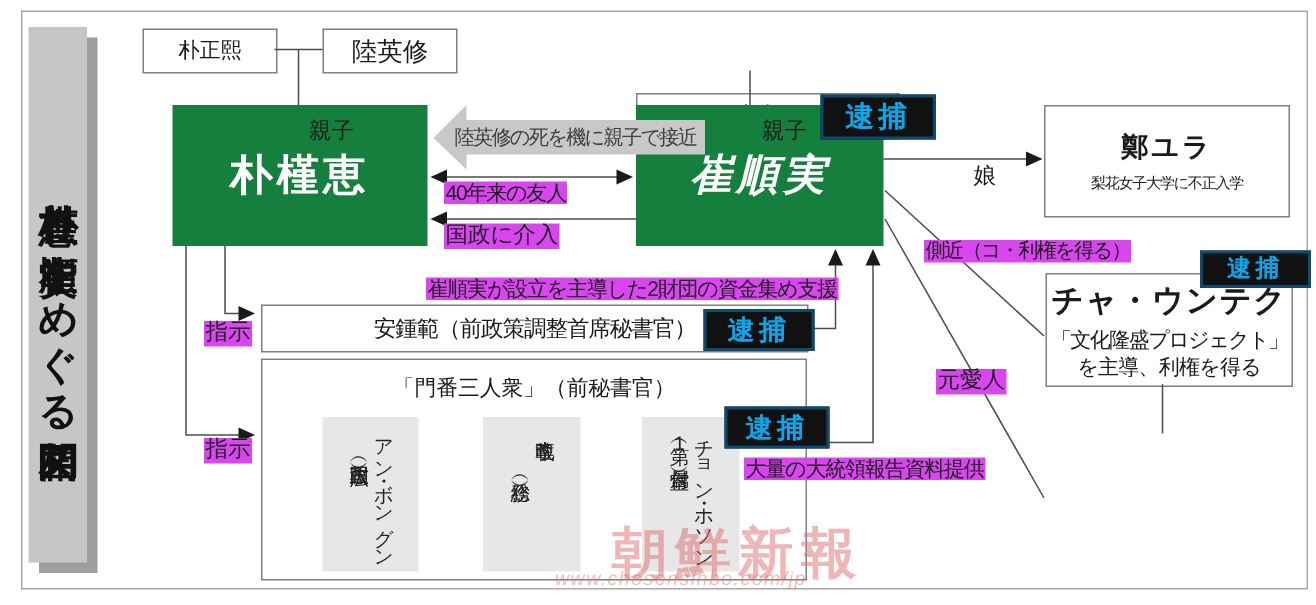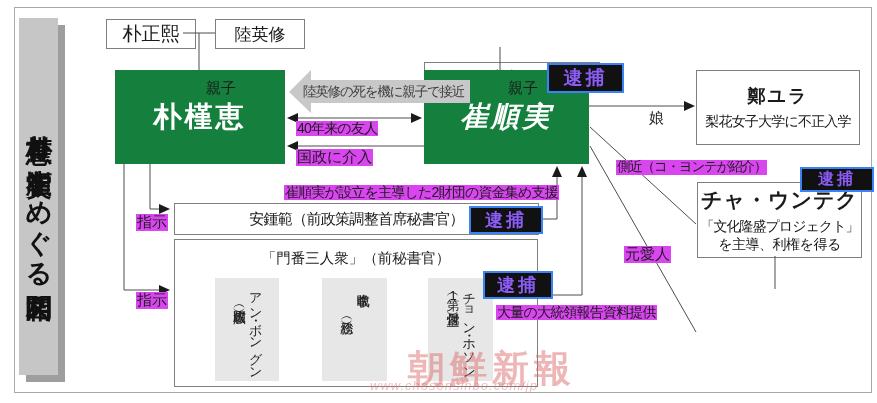--- a/index.html
+++ b/index.html
@@ -25,60 +25,60 @@
        padding-top:6px;box-sizing:border-box;}
   .col .vtext{writing-mode:vertical-rl;text-orientation:upright;font-size:13px;line-height:1.25;color:#222;}
   .col .vrole{display:block;margin-top:16px;}
   .col .vnameb{display:block;}
   
   .lbl{z-index:4;font-size:15px;background:#d946ef;white-space:nowrap;line-height:1.1;padding:0 1px;}
   .lbl.small{font-size:14px;letter-spacing:-0.8px;}
   .lbl.tiny{font-size:13.5px;letter-spacing:-1.2px;}
   .lbl.nobg{background:transparent;margin-top:30px;}
   
-  .arrest{z-index:5;background:#111;color:#8b5cf6;font-weight:bold;display:flex;align-items:center;
-          justify-content:center;letter-spacing:3px;border:2px solid #3b82f6;box-sizing:content-box;}
+  .arrest{z-index:5;background:#111;color:#0ea5e9;font-weight:bold;display:flex;align-items:center;
+          justify-content:center;letter-spacing:3px;border:2px solid #0c4a6e;box-sizing:content-box;}
   
   #wires{left:0;top:0;z-index:3;pointer-events:none;}
   
   #wm-name{z-index:6;font-size:37px;font-weight:bold;letter-spacing:5px;color:rgba(222,110,110,0.5);}
   #wm-url{z-index:6;font-size:13px;font-style:italic;letter-spacing:1px;color:rgba(222,110,110,0.45);}
   .approach-text{z-index:4;font-size:13.5px;letter-spacing:-1.2px;color:#3f3f3f;white-space:nowrap;}
 </style>
 </head>
 <body>
 
 <div id="canvas">
 
   <div id="frame" class="abs"></div>
 
   <div id="titlebar" class="abs">
     <div class="vt">朴槿恵と崔順実をめぐる相関図</div>
   </div>
 
-  <div class="wbox abs" style="left:106px;top:19px;width:88px;height:28px;font-size:19px;font-family:Liberation Serif, serif;">
+  <div class="wbox abs" style="left:95px;top:19px;width:88px;height:28px;font-size:14px;font-family:Liberation Serif, serif;">
     <span>朴正熙</span>
   </div>
   <div class="wbox abs" style="left:215px;top:19px;width:88px;height:28px;font-size:17px;">
     <span>陸英修</span>
   </div>
   <div class="wbox abs" style="left:424px;top:22px;width:174px;height:29px;font-size:15px;margin-top:40px;">
     <span>崔太敏</span>
   </div>
 
   <div class="dbox abs" style="left:115px;top:70px;width:170px;height:94px;">
     <span>朴槿恵</span>
   </div>
   <div class="dbox abs" style="left:424px;top:70px;width:165px;height:94px;font-style:italic;">
     <span>崔順実</span>
   </div>
 
   <div class="wbox abs" style="left:696px;top:70px;width:162px;height:73px;">
     <span class="bname" style="font-size:18px;letter-spacing:2px;">鄭ユラ</span>
-    <span style="font-size:14px;letter-spacing:-0.8px;margin-top:5px;">梨花女子大学に不正入学</span>
+    <span style="font-size:10px;letter-spacing:-0.8px;margin-top:5px;">梨花女子大学に不正入学</span>
   </div>
   <div class="wbox abs" style="left:697px;top:182px;width:163px;height:74px;">
     <span class="bname" style="font-size:21px;letter-spacing:1px;">チャ・ウンテク</span>
     <span style="font-size:14px;letter-spacing:-1px;margin-top:4px;">「文化隆盛プロジェクト」</span>
     <span style="font-size:14px;letter-spacing:-0.5px;">を主導、利権を得る</span>
   </div>
 
   <div class="wbox abs" style="left:174px;top:203px;width:363px;height:30px;font-size:15px;letter-spacing:-0.7px;">
     <span>安鍾範（前政策調整首席秘書官）</span>
   </div>
@@ -132,21 +132,21 @@
       <polygon points="582,166 577,177 587,177"></polygon>
     </g>
   </svg>
 
   <div class="lbl abs nobg" style="left:205px;top:50px;">親子</div>
   <div class="lbl abs nobg" style="left:507px;top:50px;">親子</div>
   <div class="abs approach-text" style="left:303px;top:83px;font-family:Liberation Serif, serif;">陸英修の死を機に親子で接近</div>
   <div class="lbl abs small" style="left:296px;top:121px;">40年来の友人</div>
   <div class="lbl abs" style="left:296px;top:149px;">国政に介入</div>
   <div class="lbl abs nobg" style="left:648px;top:80px;">娘</div>
-  <div class="lbl abs tiny" style="left:616px;top:160px;">側近（コ・ヨンテが紹介）</div>
+  <div class="lbl abs tiny" style="left:616px;top:160px;">側近（コ・利権を得る）</div>
   <div class="lbl abs" style="left:624px;top:246px;">元愛人</div>
   <div class="lbl abs" style="left:136px;top:214px;">指示</div>
   <div class="lbl abs" style="left:136px;top:292px;">指示</div>
   <div class="lbl abs small" style="left:284px;top:185px;">崔順実が設立を主導した2財団の資金集め支援</div>
   <div class="lbl abs small" style="left:496px;top:305px;">大量の大統領報告資料提供</div>
 
   <div class="arrest abs" style="left:547px;top:63px;width:73px;height:26px;font-size:19px;">逮捕</div>
   <div class="arrest abs" style="left:469px;top:206px;width:70px;height:24px;font-size:18px;">逮捕</div>
   <div class="arrest abs" style="left:483px;top:271px;width:66px;height:24px;font-size:18px;">逮捕</div>
   <div class="arrest abs" style="left:800px;top:167px;width:70px;height:21px;font-size:16px;">逮捕</div>

